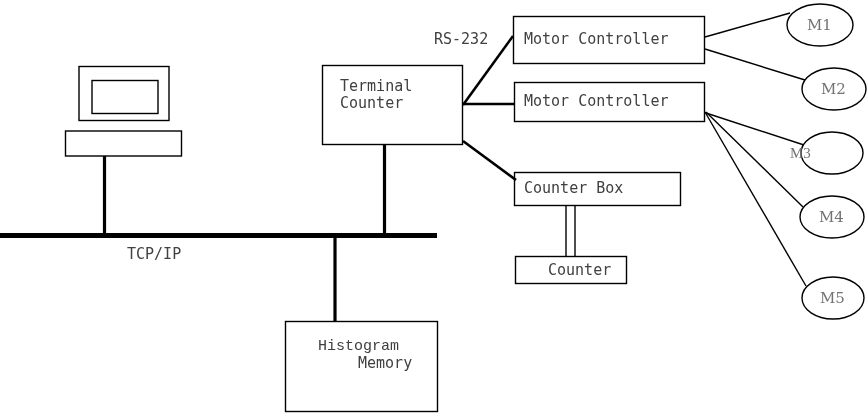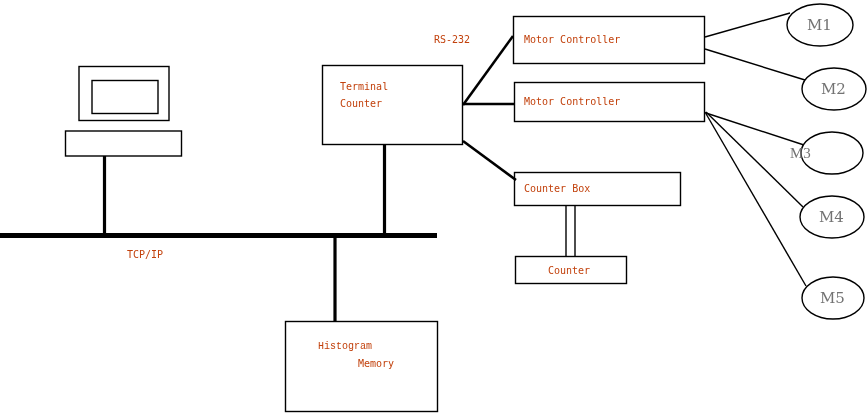--- a/index.html
+++ b/index.html
@@ -50,23 +50,23 @@
     stroke-width: 3.2;
     fill: none;
   }
   .diag-link {
     stroke: #000000;
     stroke-width: 2.6;
     fill: none;
   }
   .lbl {
     position: absolute;
-    color: #c2410c;
+    color: #404040;
     font-family: "DejaVu Sans Mono", "Liberation Mono", monospace;
-    font-size: 10px;
+    font-size: 15px;
     line-height: 17px;
     white-space: pre;
     letter-spacing: 0px;
     user-select: none;
   }
   .lbl-ellipse {
     position: absolute;
     color: #737373;
     font-family: "DejaVu Serif", "Liberation Serif", serif;
     font-size: 15px;

